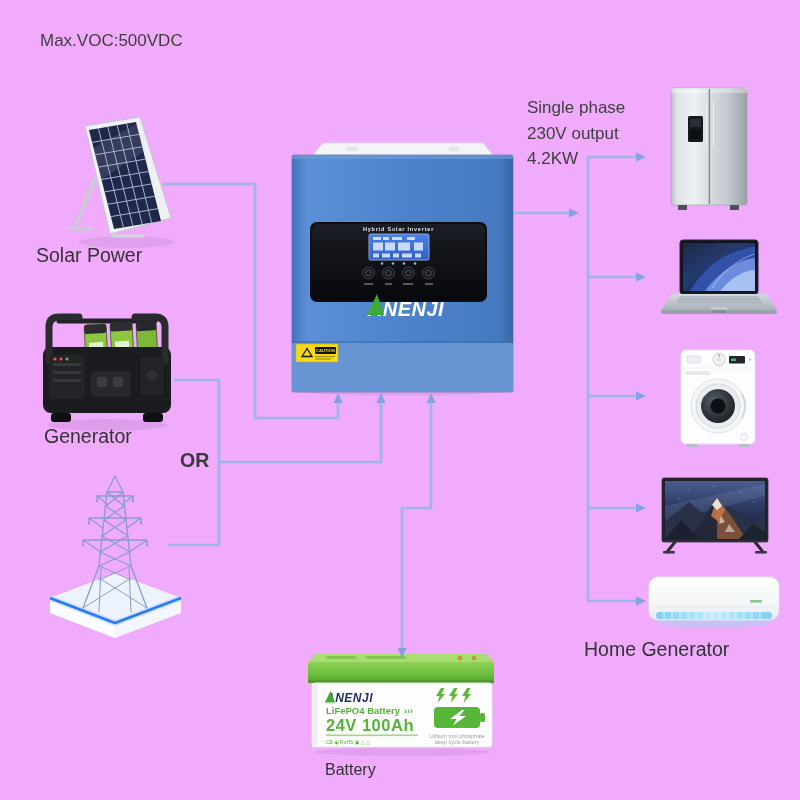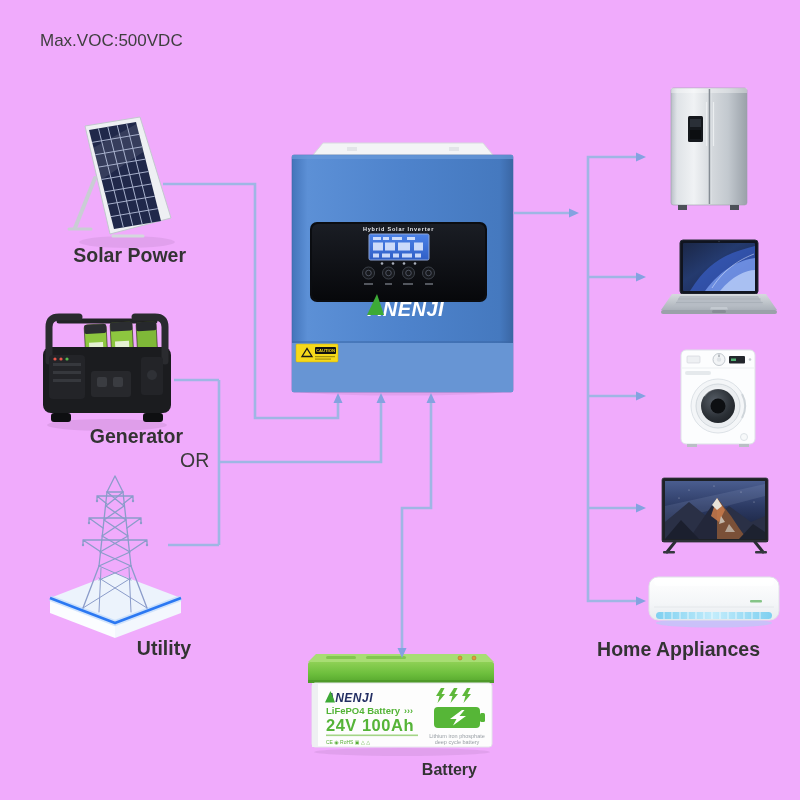--- a/index.html
+++ b/index.html
@@ -1,35 +1,40 @@
 <!DOCTYPE html>
 <html><head>
 <meta charset="utf-8">
 <style>
   html,body{margin:0;padding:0;background:#fff;}
   .stage{position:relative;width:800px;height:800px;background:#f0abfc;overflow:hidden;
          font-family:"Liberation Sans",sans-serif;}
   .abs{position:absolute;}
   .spec{left:40px;top:28px;font-size:17px;color:#3f3f3f;line-height:26px;white-space:nowrap;}
   .outinfo{left:527px;top:95px;font-size:17px;color:#3f3f3f;line-height:25.5px;white-space:nowrap;}
-  .seclabel{font-weight:bold;font-size:19.5px;color:#333;text-align:right;white-space:nowrap;}
-  .orlabel{left:180px;top:449px;font-weight:normal;font-size:19.5px;color:#3a3a3a;}
+  .seclabel{font-weight:normal;font-size:19.5px;color:#333;text-align:left;white-space:nowrap;}
+  .orlabel{left:180px;top:449px;font-weight:bold;font-size:19.5px;color:#3a3a3a;}
   svg{display:block;}
   .lines{left:0;top:0;z-index:3;pointer-events:none;}
   .illus{z-index:2;}
 </style>
 </head>
 <body>
 
 <div class="stage">
 
   <div class="abs spec">
     <div>Max.VOC:500VDC</div>
   </div>
 
+  <div class="abs outinfo">
+    <div>Single phase</div>
+    <div>230V output</div>
+    <div>4.2KW</div>
+  </div>
 
   <svg class="abs lines" width="800" height="800" viewBox="0 0 800 800">
     <g fill="none" stroke="#9fb6e4" stroke-width="2.6">
       <path d="M163 184 H255 V418 H338 V402"></path>
       <path d="M174 380 H219"></path>
       <path d="M168 545 H219"></path>
       <path d="M219 380 V545"></path>
       <path d="M219 462 H381 V402"></path>
       <path d="M431 402 V508 H402 V649"></path>
       <path d="M514 213 H569"></path>
@@ -99,21 +104,21 @@
     <circle cx="28" cy="62" r="1.6" fill="#e8554a"></circle>
     <circle cx="34" cy="62" r="1.6" fill="#57b94e"></circle>
     <rect x="58" y="74" width="40" height="26" rx="3" fill="#27282c"></rect>
     <rect x="64" y="80" width="10" height="10" rx="2" fill="#3a3c41"></rect>
     <rect x="80" y="80" width="10" height="10" rx="2" fill="#3a3c41"></rect>
     <rect x="108" y="60" width="22" height="38" rx="3" fill="#232428"></rect>
     <circle cx="119" cy="78" r="5" fill="#2f3136"></circle>
     <rect x="18" y="116" width="20" height="9" rx="3" fill="#0e0f11"></rect>
     <rect x="110" y="116" width="20" height="9" rx="3" fill="#0e0f11"></rect>
   </svg>
-  <div class="abs seclabel" style="left:33px;top:425px;width:150px">Generator</div>
+  <div class="abs seclabel" style="left:44px;top:425px;width:150px">Generator</div>
 
   <div class="abs orlabel">OR</div>
 
   <svg class="abs illus" style="left:45px;top:462px" width="178" height="192" viewBox="0 0 178 192">
     <polygon points="5,136 70,111 136,136 70,161" fill="#ecf3fc"></polygon>
     <polygon points="5,136 70,161 70,176 5,151" fill="#fbfdff"></polygon>
     <polygon points="70,161 136,136 136,151 70,176" fill="#f3f7fd"></polygon>
     <path d="M5 136 L70 161 L136 136" stroke="#bcd7fa" stroke-width="6" fill="none" opacity="0.65"></path>
     <path d="M5 136 L70 161 L136 136" stroke="#2b78f2" stroke-width="2.6" fill="none" stroke-linejoin="round"></path>
     <g stroke="#8b9cca" fill="none" stroke-width="1.3" stroke-linecap="round">
@@ -130,21 +135,20 @@
     </g>
     <g fill="#8b9cca">
       <circle cx="52" cy="39" r="1.2"></circle>
         <circle cx="88" cy="39" r="1.2"></circle>
       <circle cx="44" cy="61" r="1.2"></circle>
         <circle cx="96" cy="61" r="1.2"></circle>
       <circle cx="38" cy="83" r="1.2"></circle>
         <circle cx="102" cy="83" r="1.2"></circle>
     </g>
   </svg>
-  <div class="abs seclabel" style="left:41px;top:637px;width:150px">Utility</div>
 
   <svg class="abs illus" style="left:285px;top:138px" width="232" height="258" viewBox="0 0 232 258">
     <defs>
       <linearGradient id="bodyGrad" x1="0" y1="0" x2="1" y2="0">
         <stop offset="0" stop-color="#4374ba"></stop>
           <stop offset="0.07" stop-color="#5c90d6"></stop>
         <stop offset="0.5" stop-color="#4e83cc"></stop>
           <stop offset="0.94" stop-color="#4579bf"></stop>
         <stop offset="1" stop-color="#3a66a4"></stop>
       </linearGradient>
@@ -357,21 +361,21 @@
     </defs>
     <ellipse cx="68" cy="49" rx="58" ry="4.5" fill="#9bdcf6" opacity="0.45"></ellipse>
     <rect x="3" y="3" width="130" height="43" rx="9" fill="url(#acGrad)" stroke="#e0e4e8" stroke-width="1"></rect>
     <rect x="8" y="4" width="120" height="8" rx="4" fill="#ffffff" opacity="0.7"></rect>
     <path d="M8 33 H128" stroke="#e4e8eb" stroke-width="1"></path>
     <rect x="104" y="26" width="12" height="2.5" rx="1" fill="#69b86a" opacity="0.8"></rect>
     <rect x="10" y="38" width="116" height="7" rx="3.5" fill="url(#ventGrad)"></rect>
     <path d="M18 38 V45 M26 38 V45 M34 38 V45 M42 38 V45 M50 38 V45 M58 38 V45 M66 38 V45 M74 38 V45 M82 38 V45 M90 38 V45 M98 38 V45 M106 38 V45 M114 38 V45" stroke="#ffffff" stroke-width="1" opacity="0.7"></path>
   </svg>
 
-  <div class="abs seclabel" style="left:584px;top:638px;width:176px">Home Appliances</div>
+  <div class="abs seclabel" style="left:584px;top:638px;width:176px">Home Generator</div>
 
   <svg class="abs illus" style="left:304px;top:650px" width="196" height="108" viewBox="0 0 196 108">
     <defs>
       <linearGradient id="lidGrad" x1="0" y1="0" x2="0" y2="1">
         <stop offset="0" stop-color="#8ed055"></stop>
           <stop offset="0.6" stop-color="#6cbe3c"></stop>
         <stop offset="1" stop-color="#57a82e"></stop>
       </linearGradient>
     </defs>
     <ellipse cx="98" cy="102" rx="88" ry="4" fill="#000" opacity="0.06"></ellipse>

